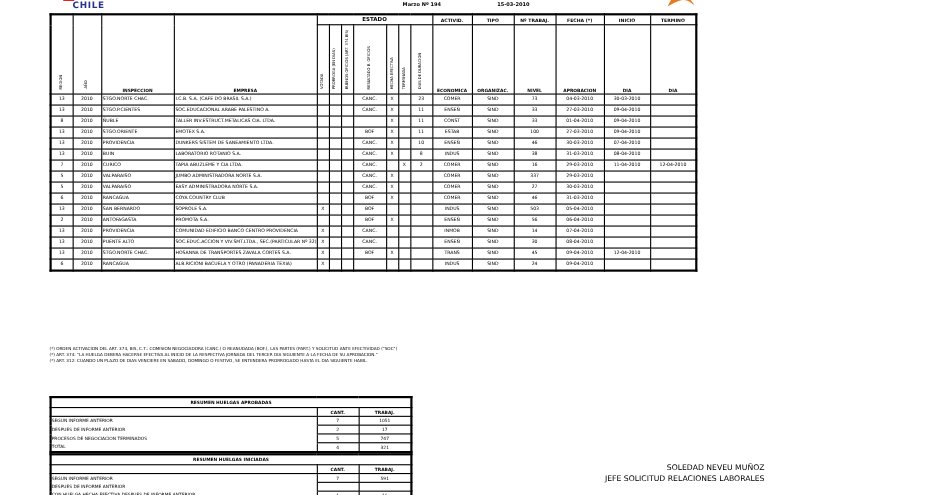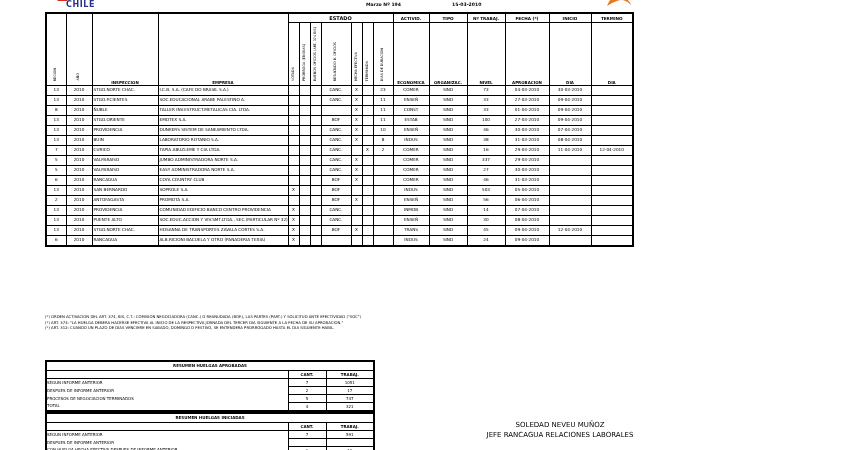--- a/index.html
+++ b/index.html
@@ -33,21 +33,21 @@
   .summary-a{top:360px;}
   .summary-b{top:412px;}
   .summary th,.summary td{padding:0;font-size:4px;line-height:1;}
   .stitle{border:1px solid #000;font-weight:bold;text-align:center;height:8px;font-size:4.2px;}
   .shead{border:1px solid #000;font-weight:bold;text-align:center;height:7px;}
   .sblank{border-bottom:1px solid #000;}
   .slabel{height:7px;text-align:left;padding-left:2px;border-right:1px solid #000;text-transform:uppercase;}
   .snum{height:7px;text-align:center;border:1px solid #000;}
 
   
-  .signature{position:absolute;left:425px;top:421px;width:270px;text-align:center;font-size:7px;line-height:9.5px;}
+  .signature{position:absolute;left:425px;top:421px;width:270px;text-align:right;font-size:7px;line-height:9.5px;}
 </style>
 </head>
 <body>
 
 <div class="page">
 
   <div class="logo-mark"></div>
   <div class="logo">CHILE</div>
   <div class="report-label">Marzo Nº 194</div>
   <div class="report-date">15-03-2010</div>
@@ -489,16 +489,16 @@
         <tr>
           <td class="slabel">CON HUELGA HECHA EFECTIVA DESPUES DE INFORME ANTERIOR</td>
           <td class="snum">1</td>
           <td class="snum">16</td>
         </tr>
       </tbody>
   </table>
 
   <div class="signature">
     <div>SOLEDAD NEVEU MUÑOZ</div>
-    <div>JEFE RANCAGUA RELACIONES LABORALES</div>
+    <div>JEFE SOLICITUD RELACIONES LABORALES</div>
   </div>
 
 </div>
 
 </body></html>

